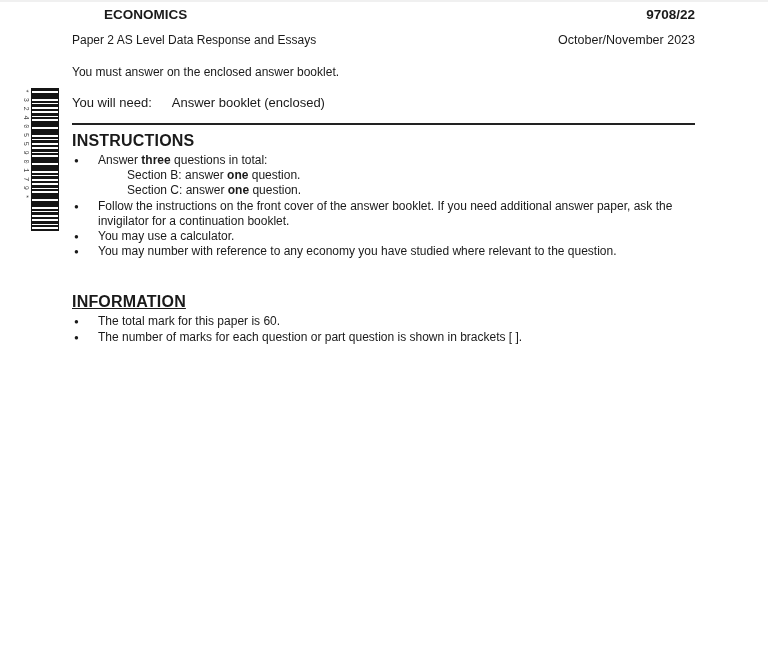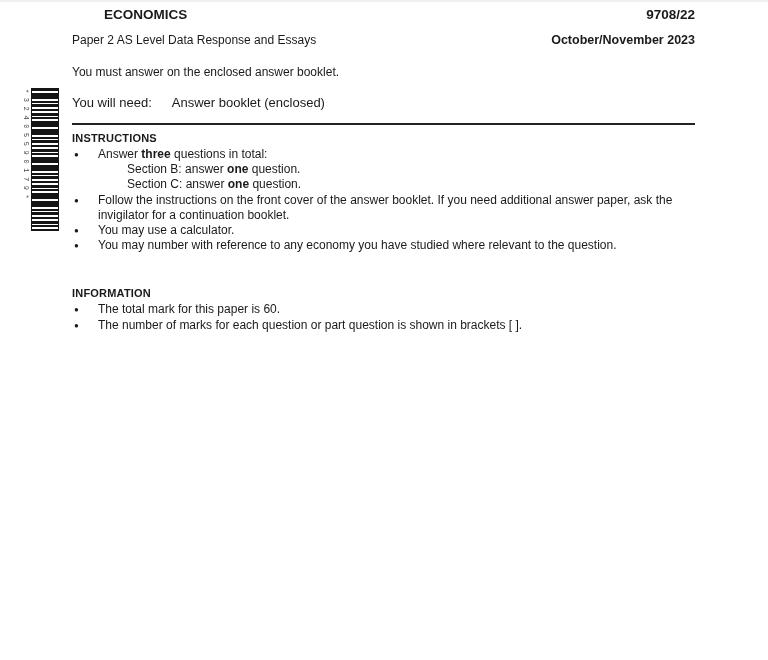--- a/index.html
+++ b/index.html
@@ -32,31 +32,31 @@
       repeating-linear-gradient(to bottom, rgba(0,0,0,0) 0 6px, #151515 6px 9px);
     outline: 1px solid #151515;
   }
 
   
   .content { position: absolute; left: 72px; top: 5px; width: 623px; }
 
   .hdr-row { display: flex; justify-content: space-between; align-items: baseline; }
   .hdr-row.r1 { font-size: 13.5px; font-weight: bold; margin-left: 32px; }
   .hdr-row.r2 { margin-top: 11px; font-size: 12px; }
-  .hdr-row.r2 .right { font-weight: bold; font-size: 12.5px; }
+  .hdr-row.r2 .right { font-weight: normal; font-size: 12.5px; }
   .hdr-row.r3 { margin-top: 10px; font-size: 12.5px; font-weight: bold; justify-content: flex-end; }
 
   .notice { margin-top: 18px; font-size: 12px; line-height: 14px; }
   .you-need { margin-top: 17px; font-size: 13px; line-height: 14px; }
   .you-need .item { margin-left: 20px; }
 
   .divider { margin-top: 13px; border: 0; border-top: 2px solid #222; height: 0; }
 
-  .sec-title { margin-top: 7px; font-size: 11px; font-weight: bold; letter-spacing: 0.2px; }
-  .sec-title.info { margin-top: 34px; }
+  .sec-title { margin-top: 7px; font-size: 16px; font-weight: bold; letter-spacing: 0.2px; }
+  .sec-title.info { margin-top: 34px; text-decoration: underline; }
 
   ul.blist { list-style: none; margin-top: 3px; }
   ul.blist li {
     position: relative; padding-left: 26px;
     font-size: 12px; line-height: 15.2px;
     max-width: 612px;
   }
   ul.blist li .bullet {
     position: absolute; left: 2px; top: 0;
     font-size: 8px; line-height: 15.2px;

